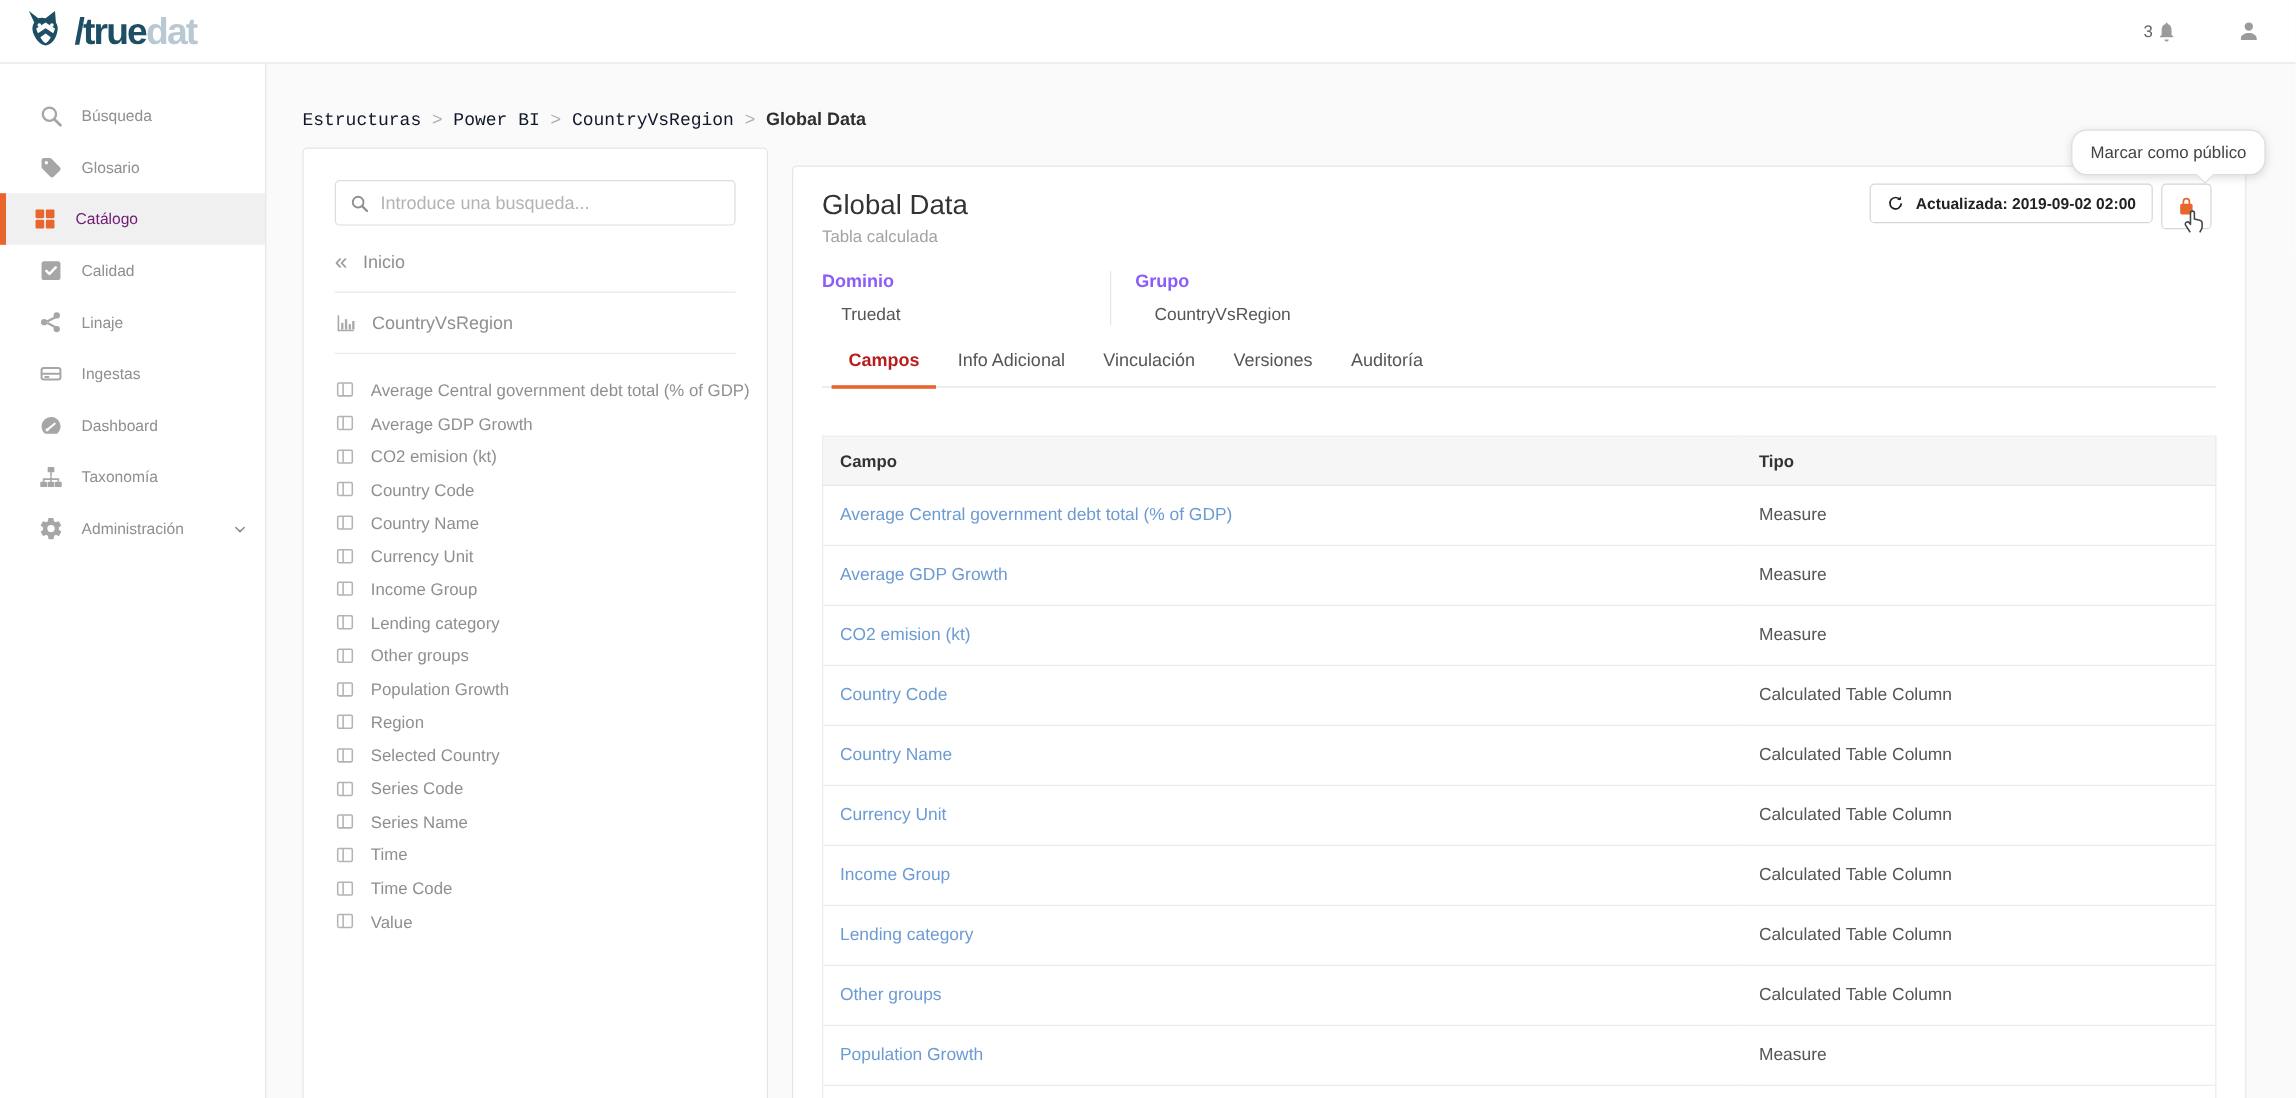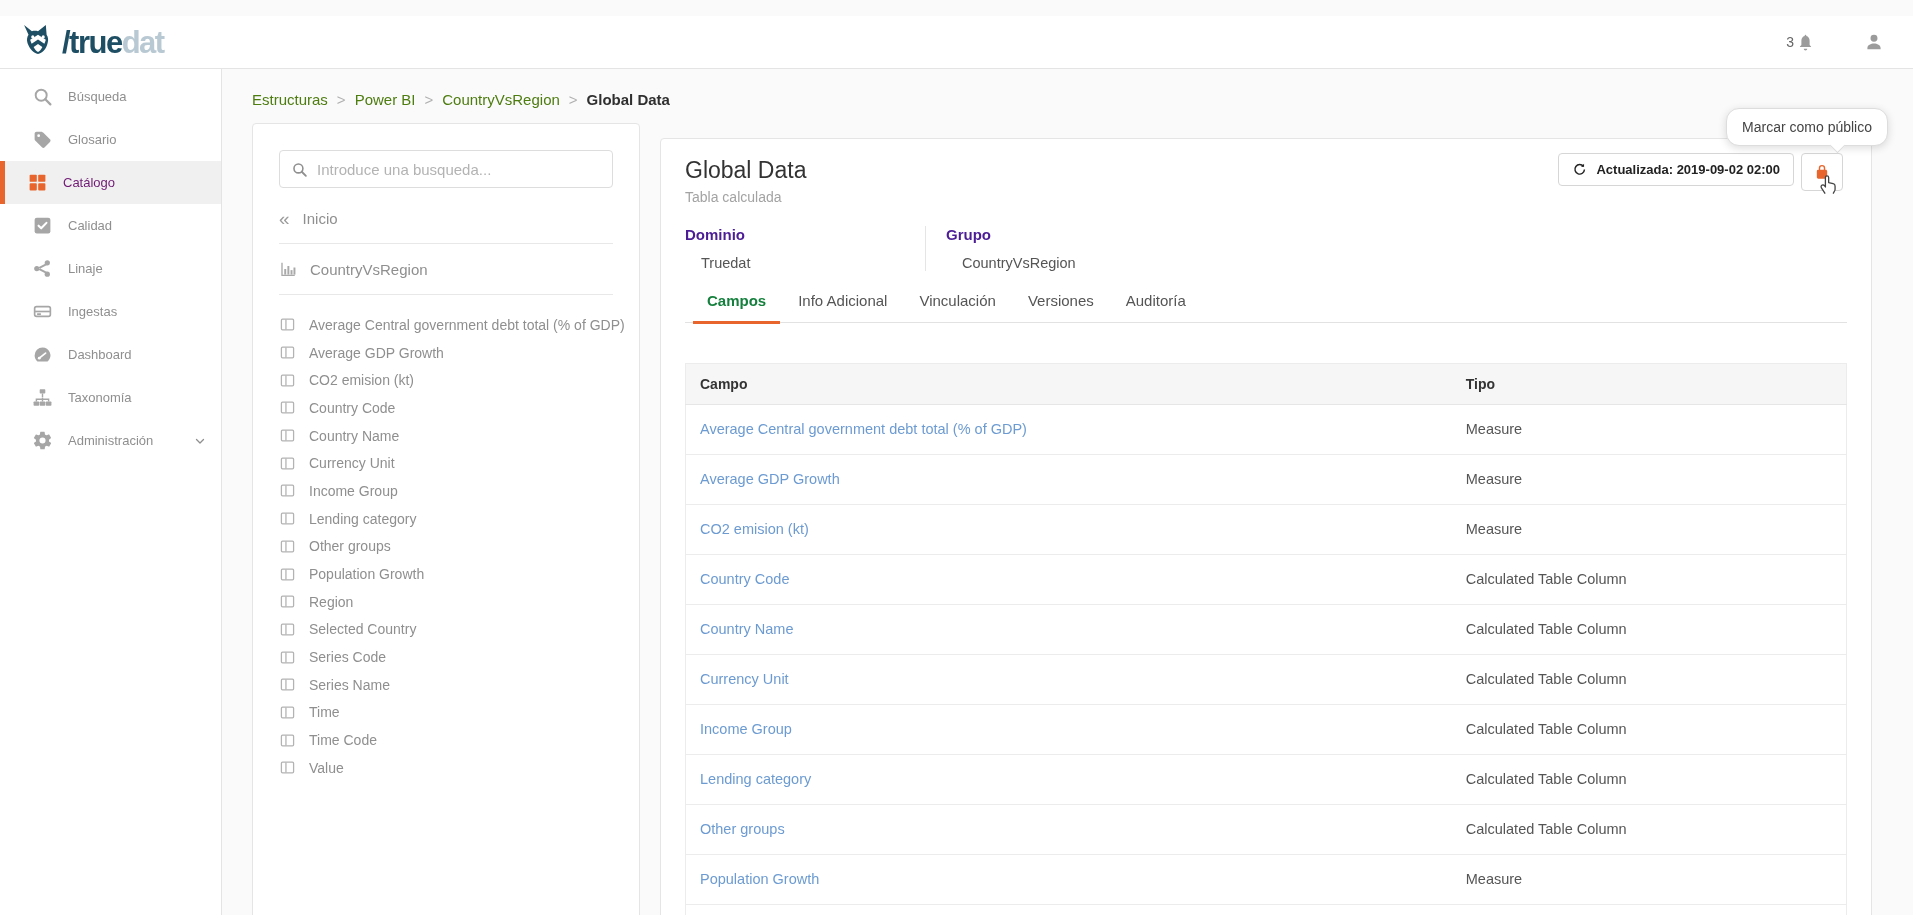--- a/index.html
+++ b/index.html
@@ -1,21 +1,21 @@
 <!DOCTYPE html>
 <html><head>
 <meta charset="utf-8">
 <style>
   * { box-sizing: border-box; margin: 0; padding: 0; }
   html,body { width:1913px; height:915px; overflow:hidden; }
   body { font-family:"Liberation Sans", sans-serif; background:#fafafa; position:relative; color:#333; }
   svg { display:block; }
 
   
-  .topbar { position:absolute; top:16px; left:0; width:1913px; height:53px; background:#fff;
+  .topbar { position:absolute; top:0; left:0; width:1913px; height:53px; background:#fff;
             border-bottom:1px solid #e4e4e4; display:flex; align-items:center; padding:0 18px; z-index:30; }
   .logo { display:flex; align-items:center; gap:4px; cursor:pointer; }
   .logo .owl svg { width:40px; height:37px; }
   .logo-text { font-size:31px; font-weight:bold; letter-spacing:-1.5px; line-height:1; }
   .logo-a { color:#1D4E63; }
   .logo-b { color:#B9C9D3; }
   .topbar-right { margin-left:auto; display:flex; align-items:center; gap:48px; padding-right:10px; }
   .notif { display:flex; align-items:center; gap:2px; cursor:pointer; color:#9b9b9b; }
   .notif .count { font-size:14px; color:#666; }
   .notif svg { width:19px; height:19px; }
@@ -31,21 +31,21 @@
   .side-item .sicon svg { width:21px; height:21px; }
   .side-item.active { background:#f0f0f0; border-left-color:#E8662D; color:#701a75; padding-left:22px; }
   .side-item.active .sicon { color:#E8662D; }
   .side-item .chev { margin-left:auto; margin-right:14px; color:#8f8f8f; }
   .side-item .chev svg { width:14px; height:14px; }
 
   
   .content { position:absolute; left:222px; top:53px; right:0; bottom:0; }
 
   .breadcrumb { position:absolute; left:30px; top:38px; font-size:15px; }
-  .breadcrumb a { color:#4d7c0f; text-decoration:none; cursor:pointer; }
+  .breadcrumb a { color:#0f172a; text-decoration:none; cursor:pointer;font-family:Liberation Mono, monospace; }
   .breadcrumb .sep { color:#b0b0b0; margin:0 9px; }
   .breadcrumb .current { color:#2f2f2f; font-weight:bold; }
 
   
   .panel { position:absolute; left:30px; top:70px; width:388px; bottom:-4px; background:#fff;
            border:1px solid #e5e5e5; border-radius:4px; padding:26px 26px 0 26px; }
   .searchbox { display:flex; align-items:center; height:38px; border:1px solid #ddd; border-radius:4px;
                padding:0 11px; gap:9px; color:#8f8f8f; }
   .searchbox svg { width:17px; height:17px; flex:none; }
   .searchbox input { border:none; outline:none; flex:1; font-size:15px; font-family:inherit; color:#8b5cf6; background:transparent; }
@@ -72,27 +72,27 @@
   .btn-upd svg { width:15px; height:15px; }
   .btn-lock { position:relative; width:42px; height:38px; background:#fff; border:1px solid #d6d6d6;
               border-radius:4px; display:flex; align-items:center; justify-content:center; cursor:pointer; }
   .btn-lock .lock svg { width:18px; height:18px; color:#E8662D; }
   .btn-lock .hand { position:absolute; left:13px; top:16px; pointer-events:none; }
   .btn-lock .hand svg { width:26px; height:26px; }
 
   .meta { display:flex; margin-top:21px; }
   .meta-col { width:240px; padding-right:20px; }
   .meta-col + .meta-col { border-left:1px solid #e5e5e5; padding-left:20px; width:auto; }
-  .meta-label { font-size:15px; font-weight:bold; color:#4c1d95; }
+  .meta-label { font-size:15px; font-weight:bold; color:#8b5cf6; }
   .meta-value { margin-top:12px; font-size:14.5px; color:#555; padding-left:16px; }
 
   .tabs { display:flex; margin-top:21px; border-bottom:1px solid #e2e2e2; padding-left:8px; }
   .tab { padding:0 14px 12px 14px; margin-right:4px; font-size:15px; color:#555; cursor:pointer;
          border-bottom:3px solid transparent; margin-bottom:-2px; }
-  .tab.active { font-weight:bold; color:#15803d; border-bottom-color:#E8662D; }
+  .tab.active { font-weight:bold; color:#b91c1c; border-bottom-color:#E8662D; }
 
   .fields-table { width:100%; margin-top:40px; border-collapse:collapse; border:1px solid #ececec; }
   .fields-table th { background:#f6f6f6; text-align:left; font-size:14px; color:#333; padding:12px 14px;
                      border-bottom:1px solid #e6e6e6; }
   .fields-table th:first-child { width:66%; }
   .fields-table td { padding:16px 14px 17px 14px; font-size:14.5px; border-bottom:1px solid #ececec; color:#555; }
   .fields-table td a { color:#6C9BD2; text-decoration:none; cursor:pointer; }
 
   
   .tooltip { position:absolute; top:55px; right:25px; background:#fff; border:1px solid #ddd;

